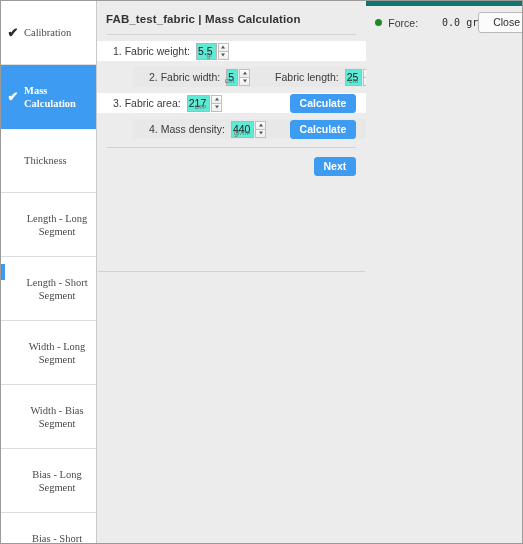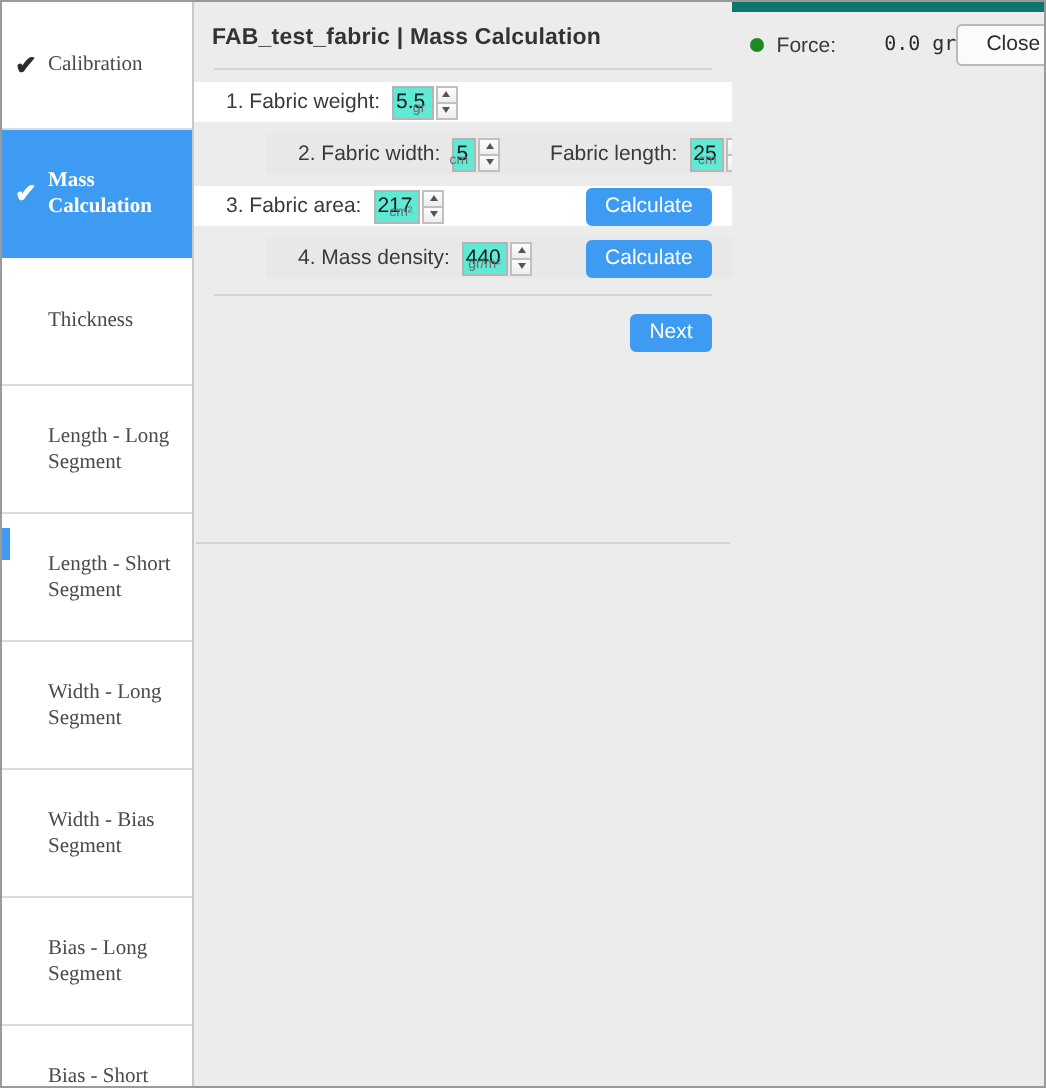--- a/index.html
+++ b/index.html
@@ -45,20 +45,21 @@
     text-align: center;
     line-height: 1;
     font-weight: bold;
   }
   .side-item .side-label {
     padding-left: 3px;
     font-family: Liberation Serif, serif;
   }
   .side-item.no-check .side-label {
     padding-left: 19px;
+    text-align: center;
   }
   .side-item.active {
     background: #3d9bf2;
     color: #ffffff;
     font-weight: bold;
     border-bottom: 1px solid #3d9bf2;
   }
   .side-item.active .chk { color: #ffffff; }
 
   
@@ -179,20 +180,21 @@
   .btn-blue {
     background: #3d9bf2;
     color: #ffffff;
     border: 1px solid #3d9bf2;
     border-radius: 3px;
     font-size: 10.5px;
     font-family: "Liberation Sans", sans-serif;
     padding: 2px 9px 3px 9px;
     line-height: 12px;
     cursor: pointer;
+    font-weight: bold;
   }
   .next-wrap {
     display: flex;
     justify-content: flex-end;
     padding: 9px 10px 0 0;
     background: #ececec;
   }
 
   
   #statusbar {

